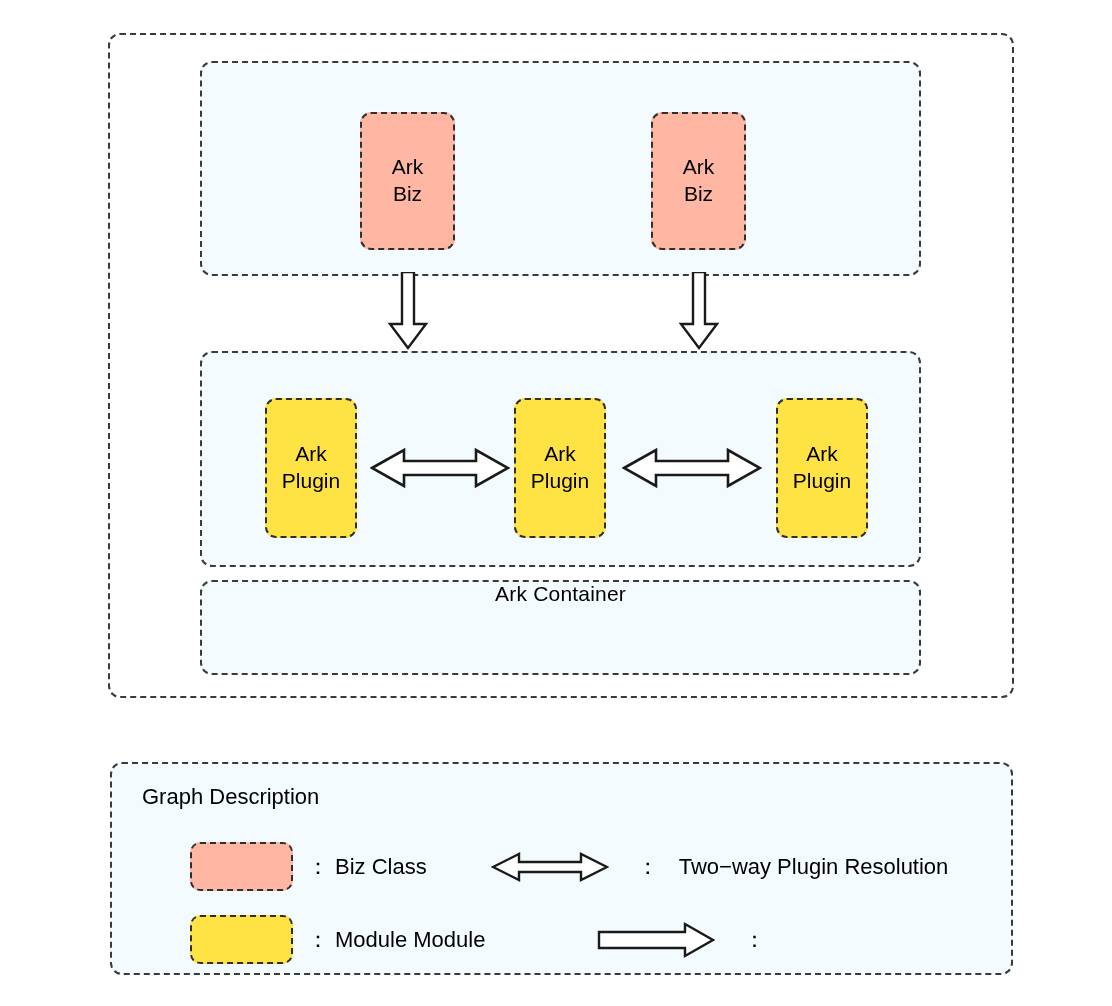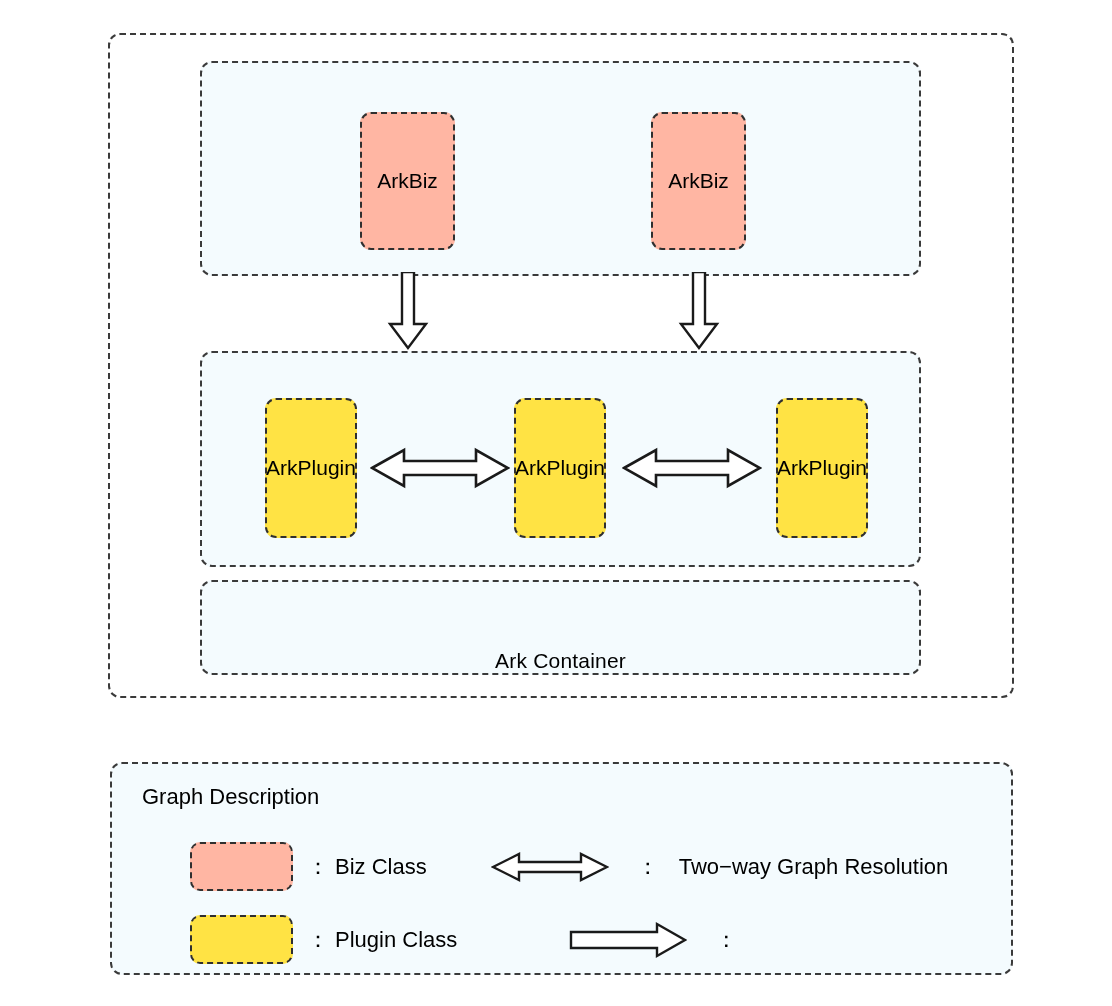--- a/index.html
+++ b/index.html
@@ -30,29 +30,29 @@
   }
   .panel {
     border: 2px dashed #3a3a3a;
     border-radius: 12px;
     background: #f4fbfe;
   }
   .biz-panel  { left: 200px; top: 61px;  width: 721px; height: 215px; }
   .plugin-panel { left: 200px; top: 351px; width: 721px; height: 216px; }
   .container-panel {
     left: 200px; top: 580px; width: 721px; height: 95px;
-    display: flex; align-items: flex-end; justify-content: center;
+    display: flex; align-items: flex-start; justify-content: center;
   }
 
   
   .node {
     border: 2px dashed #2f2f2f;
     border-radius: 11px;
     display: flex;
-    flex-direction: row;
+    flex-direction: column;
     align-items: center;
     justify-content: center;
     line-height: 1.28;
     font-size: 21px;
     text-align: center;
   }
   .node-biz    { background: #ffb6a3; }
   .node-plugin { background: #ffe344; }
 
   .biz-1    { left: 360px; top: 112px; width: 95px; height: 138px; }
@@ -204,27 +204,27 @@
       <span class="legend-text">Biz Class</span>
 
       <span class="legend-gap gap-a"></span>
 
       <div class="legend-arrow">
         <svg viewBox="0 0 118 40" preserveAspectRatio="none">
           <polygon points="2,20 28,7 28,15 90,15 90,7 116,20 90,33 90,25 28,25 28,33" fill="#ffffff" stroke="#1a1a1a" stroke-width="2.4" stroke-linejoin="miter"></polygon>
         </svg>
       </div>
       <span class="colon-arrow">：</span>
-      <span class="legend-text">Two−way Graph Resolution</span>
+      <span class="legend-text">Two−way Plugin Resolution</span>
     </div>
 
     <div class="legend-row">
       <div class="swatch swatch-plugin"></div>
       <span class="colon">：</span>
-      <span class="legend-text">Plugin Class</span>
+      <span class="legend-text">Module Module</span>
 
       <span class="legend-gap gap-b"></span>
 
       <div class="legend-arrow">
         <svg viewBox="0 0 118 40" preserveAspectRatio="none">
           <polygon points="2,12 88,12 88,4 116,20 88,36 88,28 2,28" fill="#ffffff" stroke="#1a1a1a" stroke-width="2.4" stroke-linejoin="miter"></polygon>
         </svg>
       </div>
       <span class="colon-arrow">：</span>
     </div>

